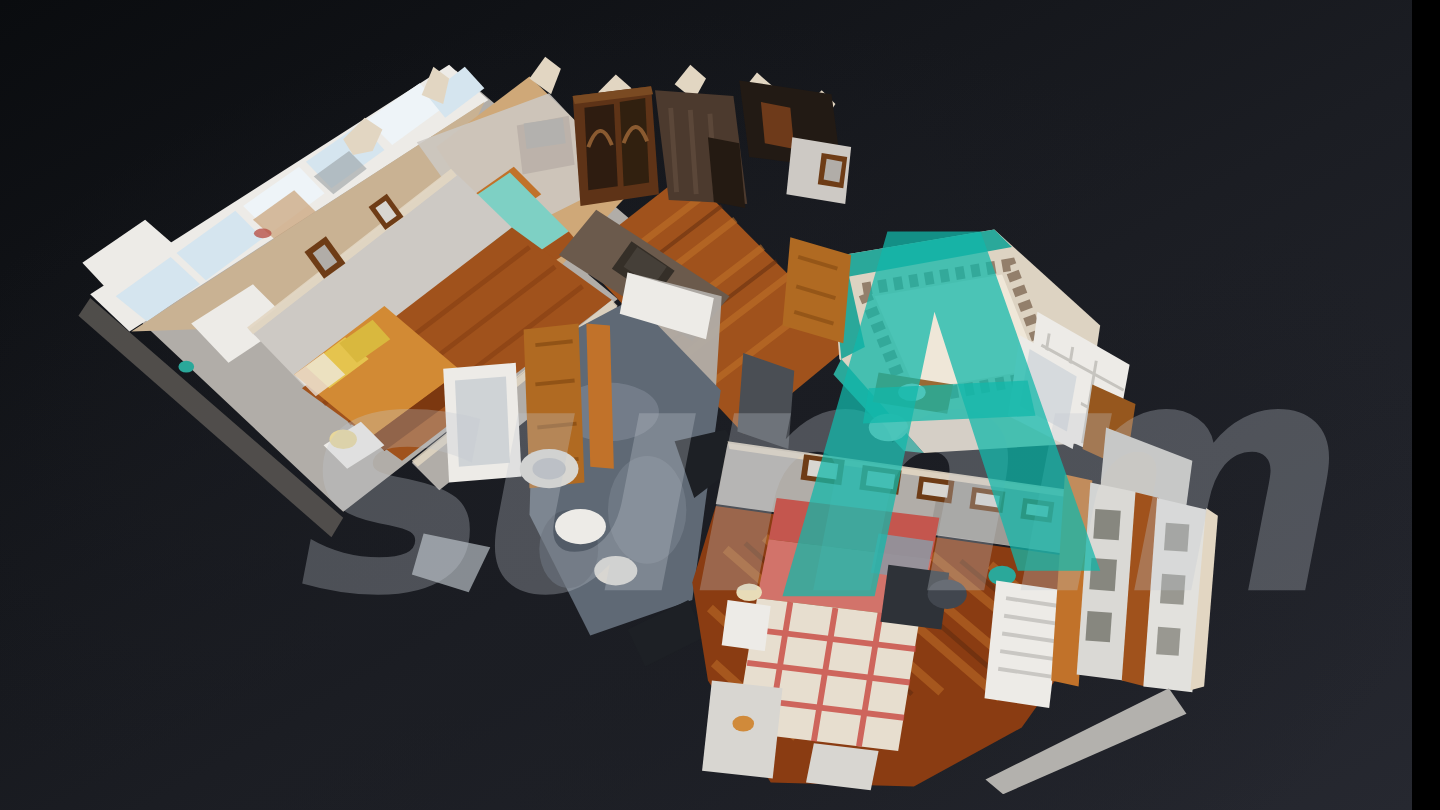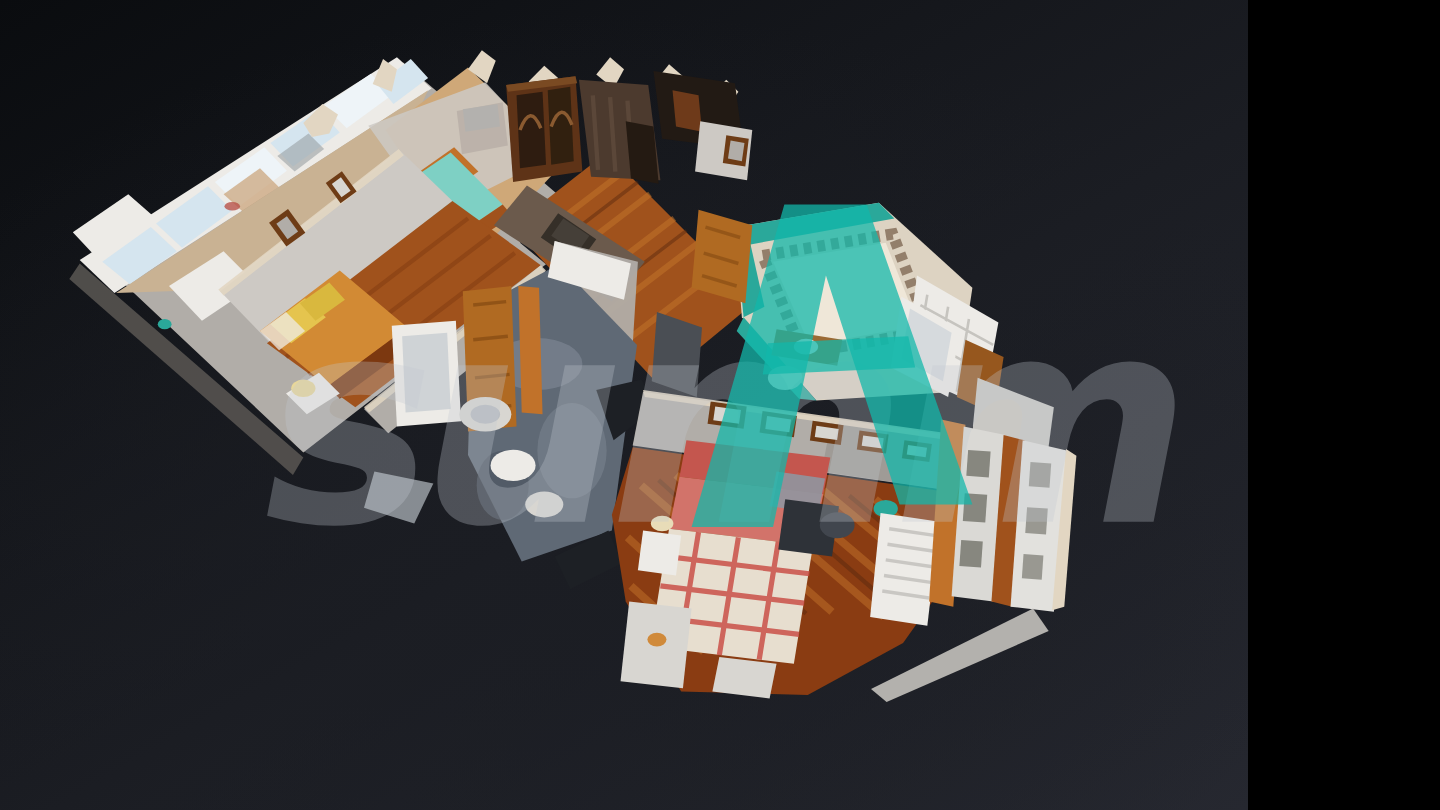--- a/index.html
+++ b/index.html
@@ -1,17 +1,17 @@
 <!DOCTYPE html>
 <html style="--bg-dark: #0a0c0f; --bg-mid: #1b1d23; --bg-light: #262830; --wall-light: #cdc9c4; --wall-mid: #b1ada8; --wall-dark: #908c87; --wall-shadow: #565350; --wall-top-cream: #e2d6c2; --fixture-white: #edebe7; --fixture-white-dim: #d8d6d1; --window-sky: #d5e5ef; --window-sky-bright: #eef4f8; --wood-bright: #c1722a; --wood-mid: #a0521c; --wood-dark: #7c3810; --wood-deep: #5e2a0e; --wood-door: #b06a22; --wood-furniture: #5e3317; --marble-gray: #5f6975; --marble-light: #8b95a1; --tile-teal: #2aa89a; --bed-teal: #7ed0c4; --bed-orange: #d28a34; --pillow-yellow: #e5c44e; --bed-red: #c4564e; --bed-pink: #d2736a; --blanket-plaid: #e7decf; --blanket-plaid-red: #c84840; --courtyard-facade: #dad9d5; --courtyard-facade-dark: #87877f; --picture-frame-brown: #6e3c16; --void-dark: #1d2025; --cabinet-gray: #4a4e54; --watermark-gray: #c3c9d1; --watermark-teal: #12b7aa;"><head>
 <meta charset="utf-8">
 <style>
   html,body{margin:0;padding:0;background:#000;}
   .stage{
-    position:relative;width:1248px;height:810px;overflow:hidden;
+    position:relative;width:1412px;height:810px;overflow:hidden;
     background:
       radial-gradient(1100px 700px at 48% 62%, var(--bg-mid) 0%, transparent 70%),
       linear-gradient(150deg, var(--bg-dark) 0%, var(--bg-mid) 55%, var(--bg-light) 100%);
     font-family:"DejaVu Sans", sans-serif;
   }
   .scene-svg{position:absolute;inset:0;}
   
   .wallL{fill:var(--wall-light)} .wallM{fill:var(--wall-mid)} .wallD{fill:var(--wall-dark)}
   .wallS{fill:var(--wall-shadow)} .cream{fill:var(--wall-top-cream)}
   .white{fill:var(--fixture-white)} .whiteD{fill:var(--fixture-white-dim)}

